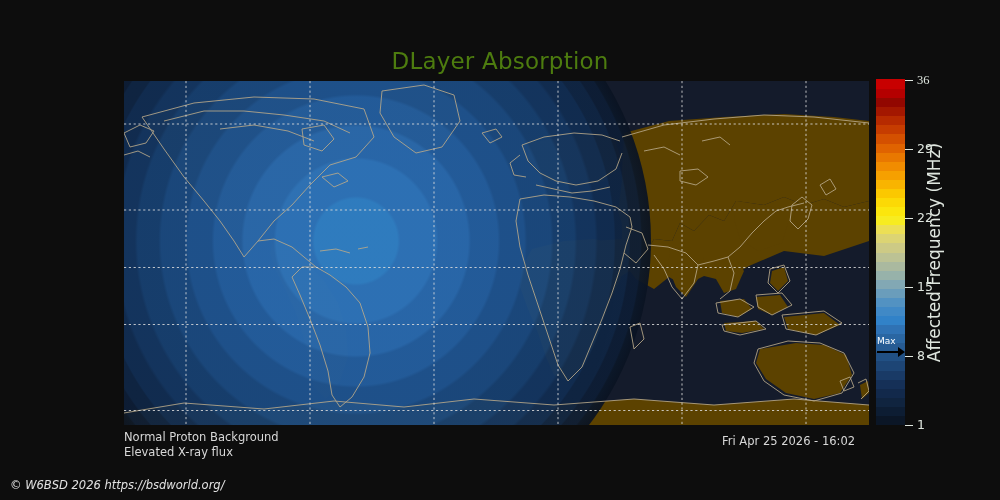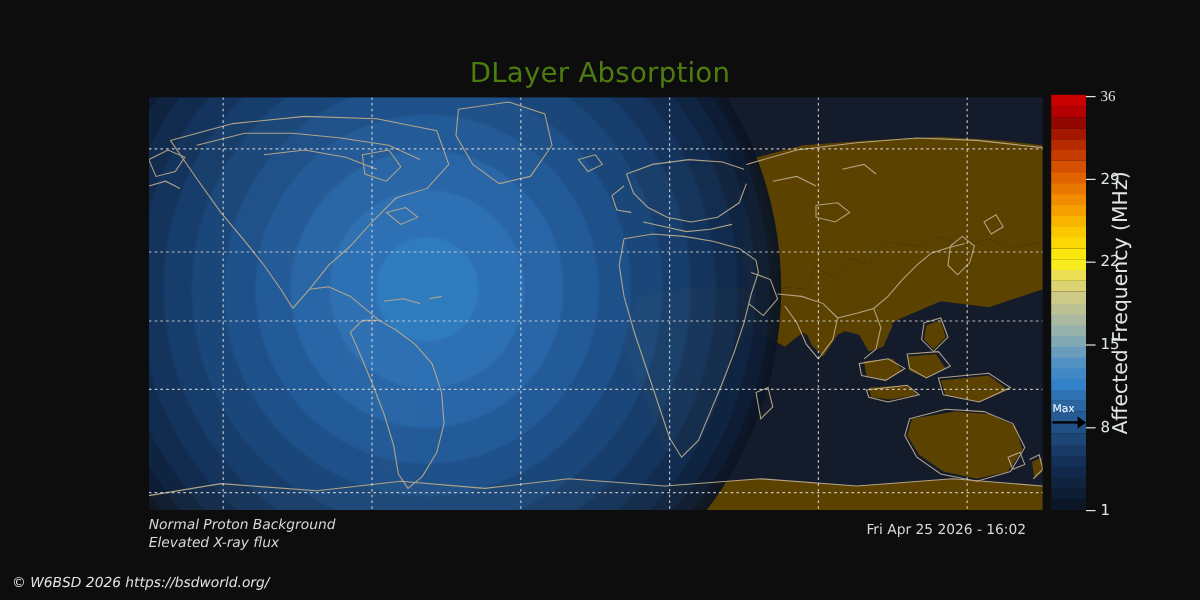--- a/index.html
+++ b/index.html
@@ -133,21 +133,20 @@
     border-bottom: 5px solid transparent;
   }
 
   
   .note {
     position: absolute;
     left: 124px;
     font-size: 11.5px;
     color: #d8d8d8;
     white-space: nowrap;
-    font-style: italic;
   }
   .note-1 { top: 430px; }
   .note-2 { top: 445px; }
 
   .timestamp {
     position: absolute;
     left: 722px;
     top: 434px;
     font-size: 11.5px;
     color: #d8d8d8;

